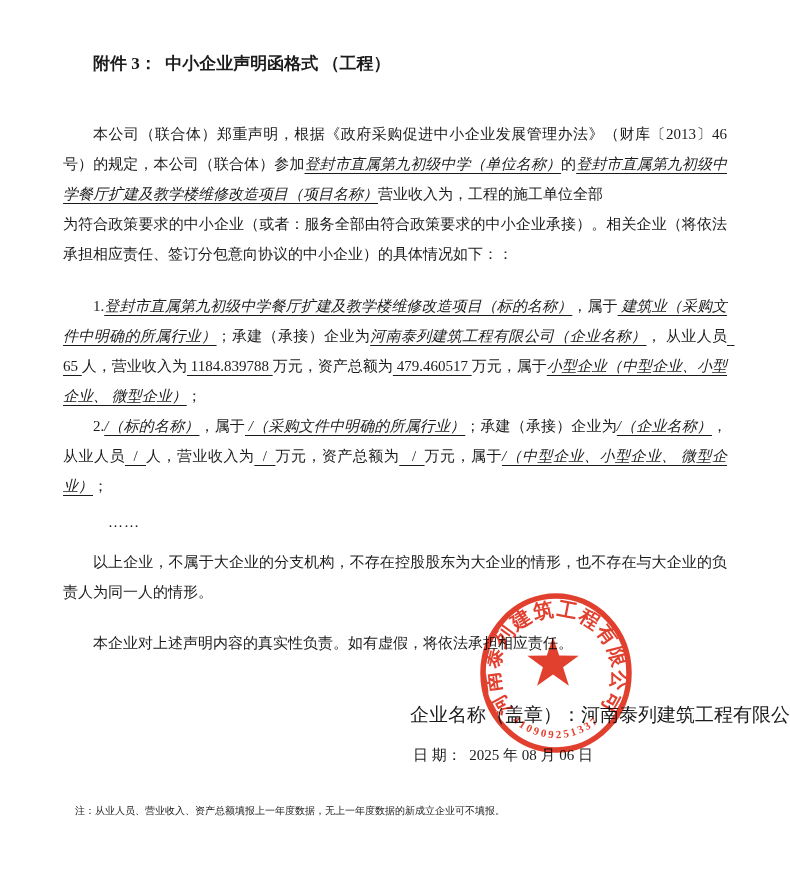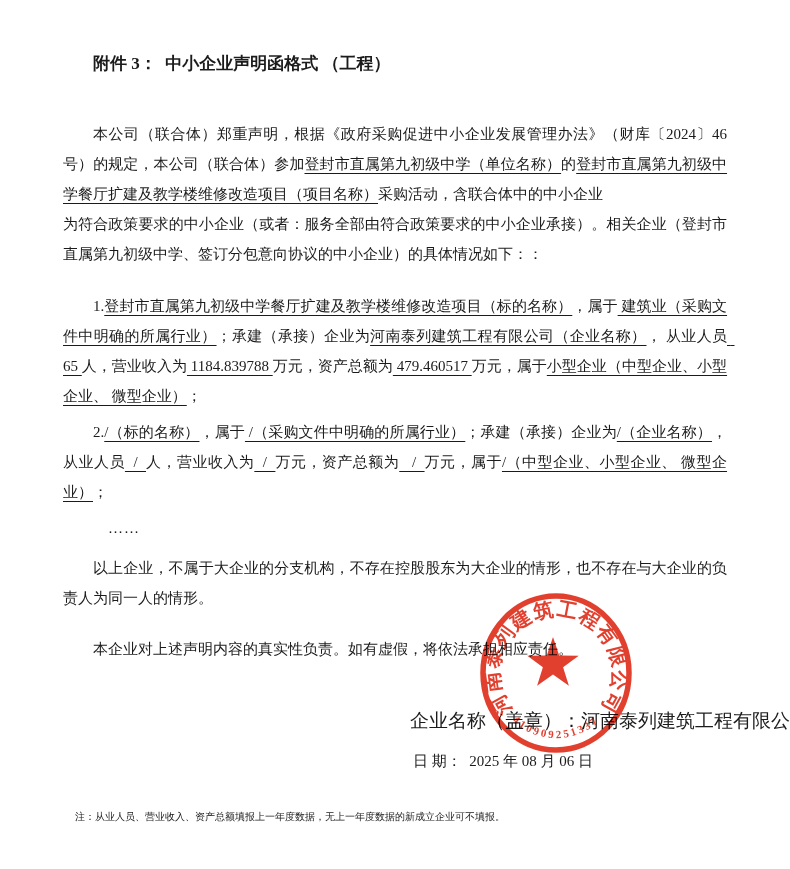--- a/index.html
+++ b/index.html
@@ -31,25 +31,26 @@
   }
   p.body-par {
     margin: 0;
     font-size: 15px;
     line-height: 30px;
     text-align: justify;
     text-indent: 2em;
   }
   p.intro   { margin-top: 44px; }
   p.item1   { margin-top: 22px; }
-  p.item2   { margin-top: 6px; }
+  p.item2   { }
   p.dots    { margin-top: 6px; text-indent: 3em; letter-spacing: 1px; }
   p.branch  { margin-top: 10px; }
   p.resp    { margin-top: 21px; }
   .iu {
+    font-style: italic;
     text-decoration: underline;
     text-underline-offset: 4px;
     white-space: pre-wrap;
   }
   .u {
     text-decoration: underline;
     text-underline-offset: 4px;
     white-space: pre-wrap;
   }
   .sig-line {
@@ -85,21 +86,21 @@
     font-weight: bold;
   }
 </style>
 </head>
 <body>
 
 <div class="page">
 
   <h1 class="doc-title">附件 3：  中小企业声明函格式 （工程）</h1>
 
-  <p class="body-par intro"><span>本公司（联合体）郑重声明，根据《政府采购促进中小企业发展管理办法》（财库〔2024〕46号）的规定，本公司（联合体）参加</span><span class="iu">登封市直属第九初级中学（单位名称）</span><span>的</span><span class="iu">登封市直属第九初级中学餐厅扩建及教学楼维修改造项目（项目名称）</span><span>采购活动，含联合体中的中小企业</span><br><span>为符合政策要求的中小企业（或者：服务全部由符合政策要求的中小企业承接）。相关企业（登封市直属第九初级中学、签订分包意向协议的中小企业）的具体情况如下：：</span></p>
+  <p class="body-par intro"><span>本公司（联合体）郑重声明，根据《政府采购促进中小企业发展管理办法》（财库〔2013〕46号）的规定，本公司（联合体）参加</span><span class="iu">登封市直属第九初级中学（单位名称）</span><span>的</span><span class="iu">登封市直属第九初级中学餐厅扩建及教学楼维修改造项目（项目名称）</span><span>营业收入为，工程的施工单位全部</span><br><span>为符合政策要求的中小企业（或者：服务全部由符合政策要求的中小企业承接）。相关企业（将依法承担相应责任、签订分包意向协议的中小企业）的具体情况如下：：</span></p>
 
   <p class="body-par item1"><span>1.</span><span class="iu">登封市直属第九初级中学餐厅扩建及教学楼维修改造项目（标的名称）</span><span>，属于</span><span class="iu"> 建筑业（采购文件中明确的所属行业）</span><span>；承建（承接）企业为</span><span class="iu">河南泰列建筑工程有限公司（企业名称）</span><span>， 从业人员</span><span class="u">  65 </span><span>人，营业收入为</span><span class="u"> 1184.839788 </span><span>万元，资产总额为</span><span class="u"> 479.460517 </span><span>万元，属于</span><span class="iu">小型企业（中型企业、小型企业、 微型企业）</span><span>；</span></p>
 
   <p class="body-par item2"><span>2.</span><span class="iu">/（标的名称）</span><span>，属于</span><span class="iu"> /（采购文件中明确的所属行业）</span><span>；承建（承接）企业为</span><span class="iu">/（企业名称）</span><span>， 从业人员</span><span class="u">  /  </span><span>人，营业收入为</span><span class="u">  /  </span><span>万元，资产总额为</span><span class="u">   /  </span><span>万元，属于</span><span class="iu">/（中型企业、小型企业、 微型企业）</span><span>；</span></p>
 
   <p class="body-par dots">……</p>
 
   <p class="body-par branch">以上企业，不属于大企业的分支机构，不存在控股股东为大企业的情形，也不存在与大企业的负责人为同一人的情形。</p>
 
   <p class="body-par resp">本企业对上述声明内容的真实性负责。如有虚假，将依法承担相应责任。</p>

